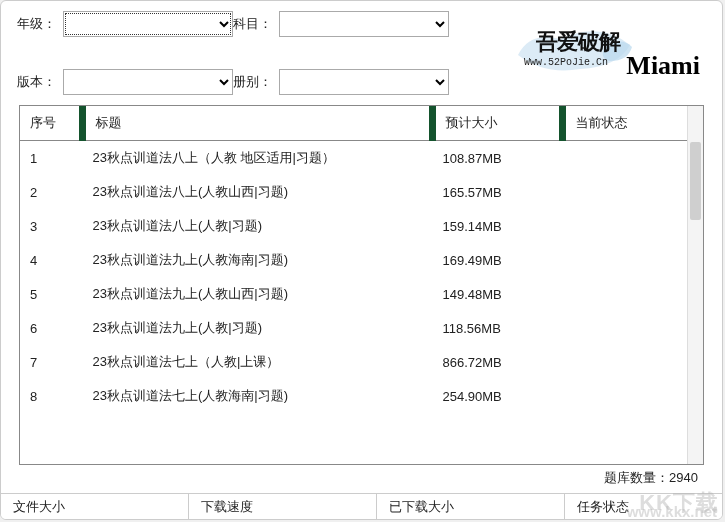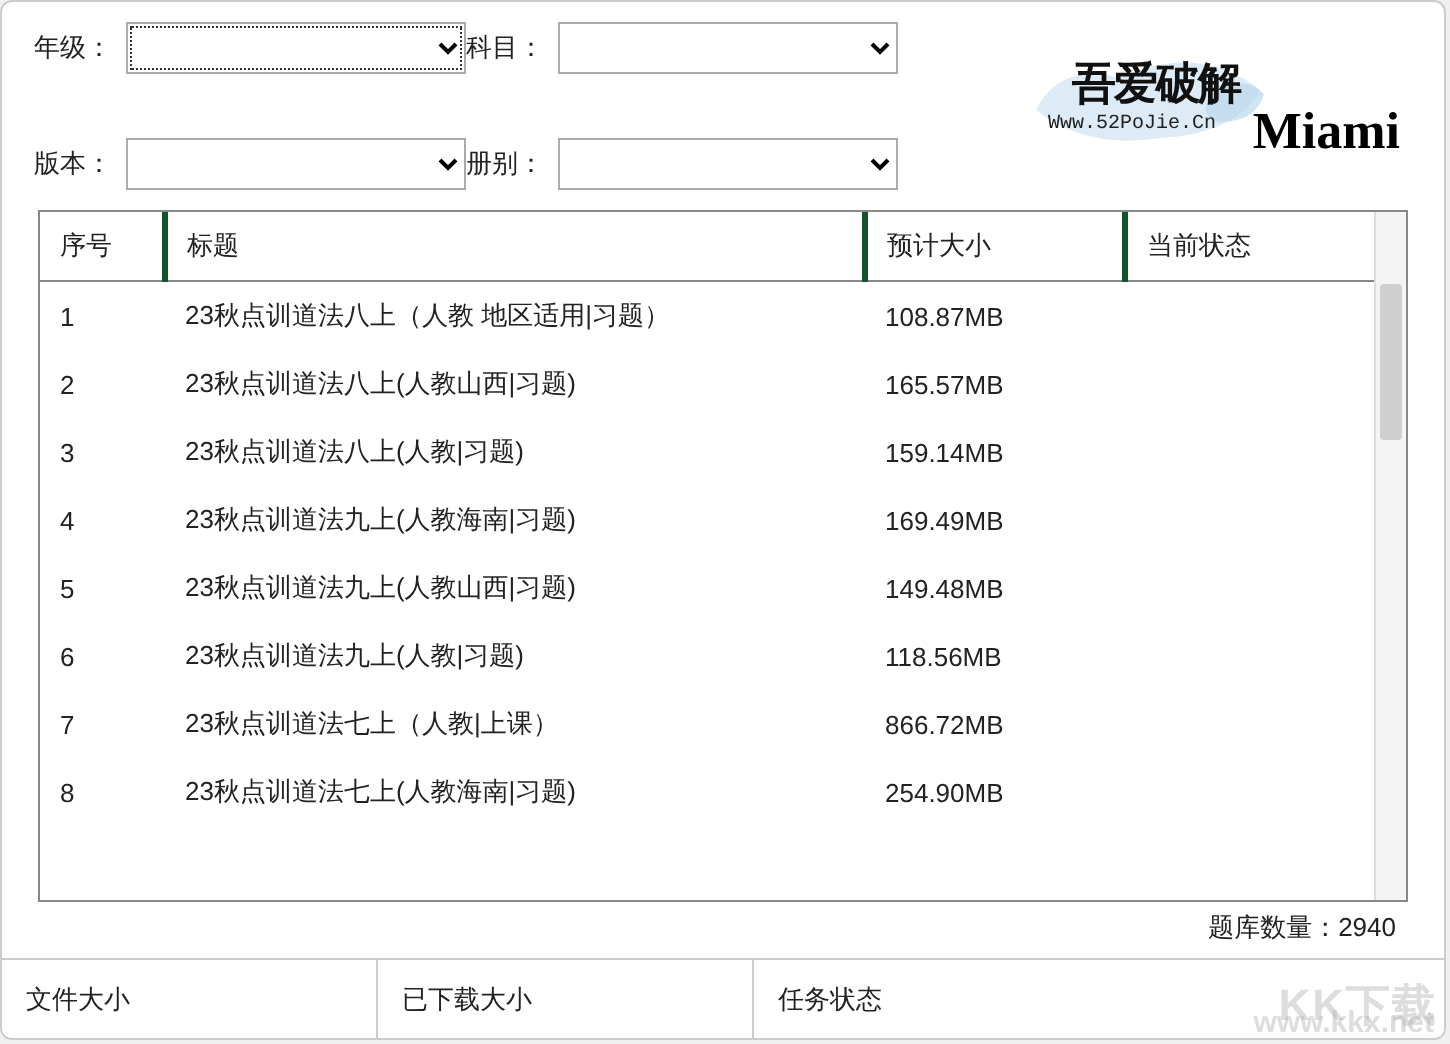--- a/index.html
+++ b/index.html
@@ -130,21 +130,21 @@
     }
     table {
       width: 100%;
       border-collapse: collapse;
     }
     thead th {
       text-align: left;
       font-weight: normal;
       padding: 8px 10px;
       border-bottom: 1px solid #888;
-      border-right: 3px solid #14532d;
+      border-right: 7px solid #14532d;
       background: #fff;
       color: #222;
     }
     thead th:last-child { border-right: none; }
     tbody td {
       padding: 8px 10px;
       color: #222;
       border-right: 1px solid transparent;
     }
     .col-seq { width: 62px; }
@@ -166,21 +166,21 @@
       background: #cfcfcf;
       border-radius: 2px;
     }
     .count-row {
       padding: 4px 24px 6px 0;
       text-align: right;
       color: #222;
       margin-left: 35px;
     }
     .statusbar {
-      height: 40px;
+      height: 26px;
       border-top: 1px solid #ccc;
       display: flex;
       align-items: flex-start;
       background: #fff;
     }
     .statusbar .cell {
       padding: 0 12px;
       border-right: 1px solid #ccc;
       height: 100%;
       display: flex;
@@ -305,20 +305,21 @@
       <div class="thumb"></div>
     </div>
   </div>
 
   <div class="count-row">
     <span>题库数量：</span><span>2940</span>
   </div>
 
   <div class="statusbar">
     <div class="cell c1">文件大小</div>
+    <div class="cell c2">下载速度</div>
     <div class="cell c3">已下载大小</div>
     <div class="cell c4">任务状态</div>
   </div>
 </div>
 
 <div class="watermark">
   <span>KK下载</span>
   <div class="sub">www.kkx.net</div>
 </div>
 

